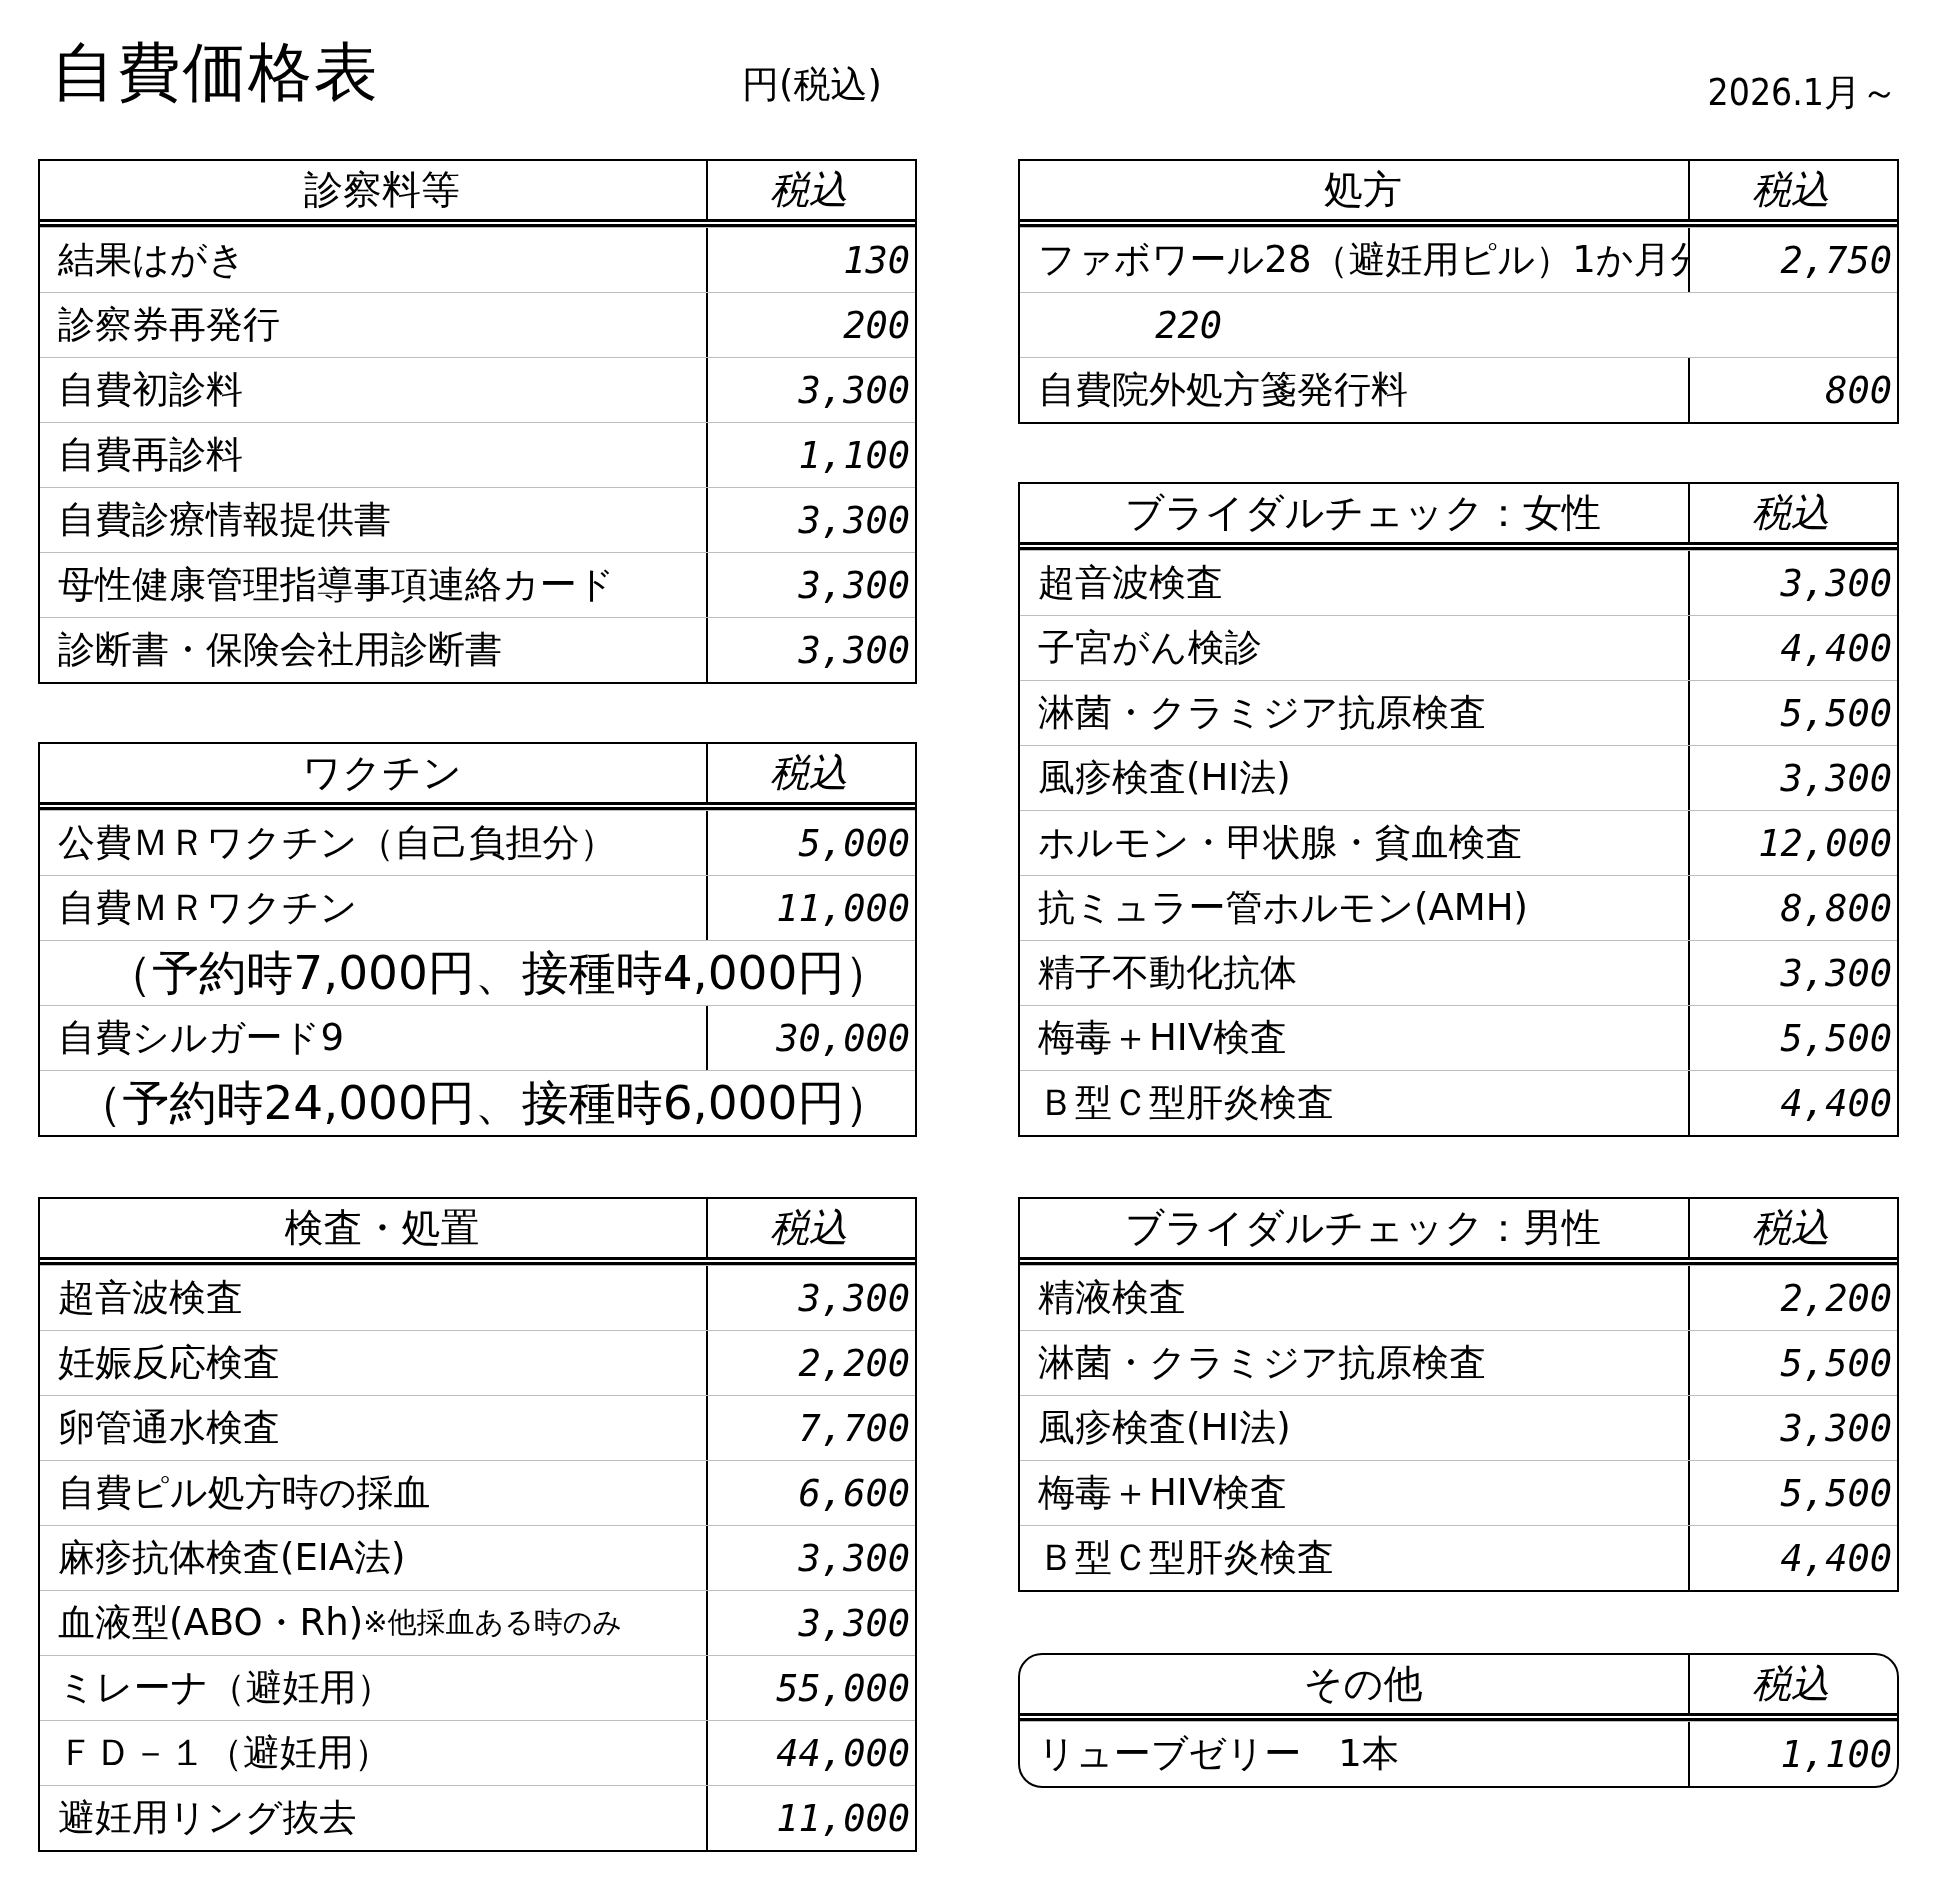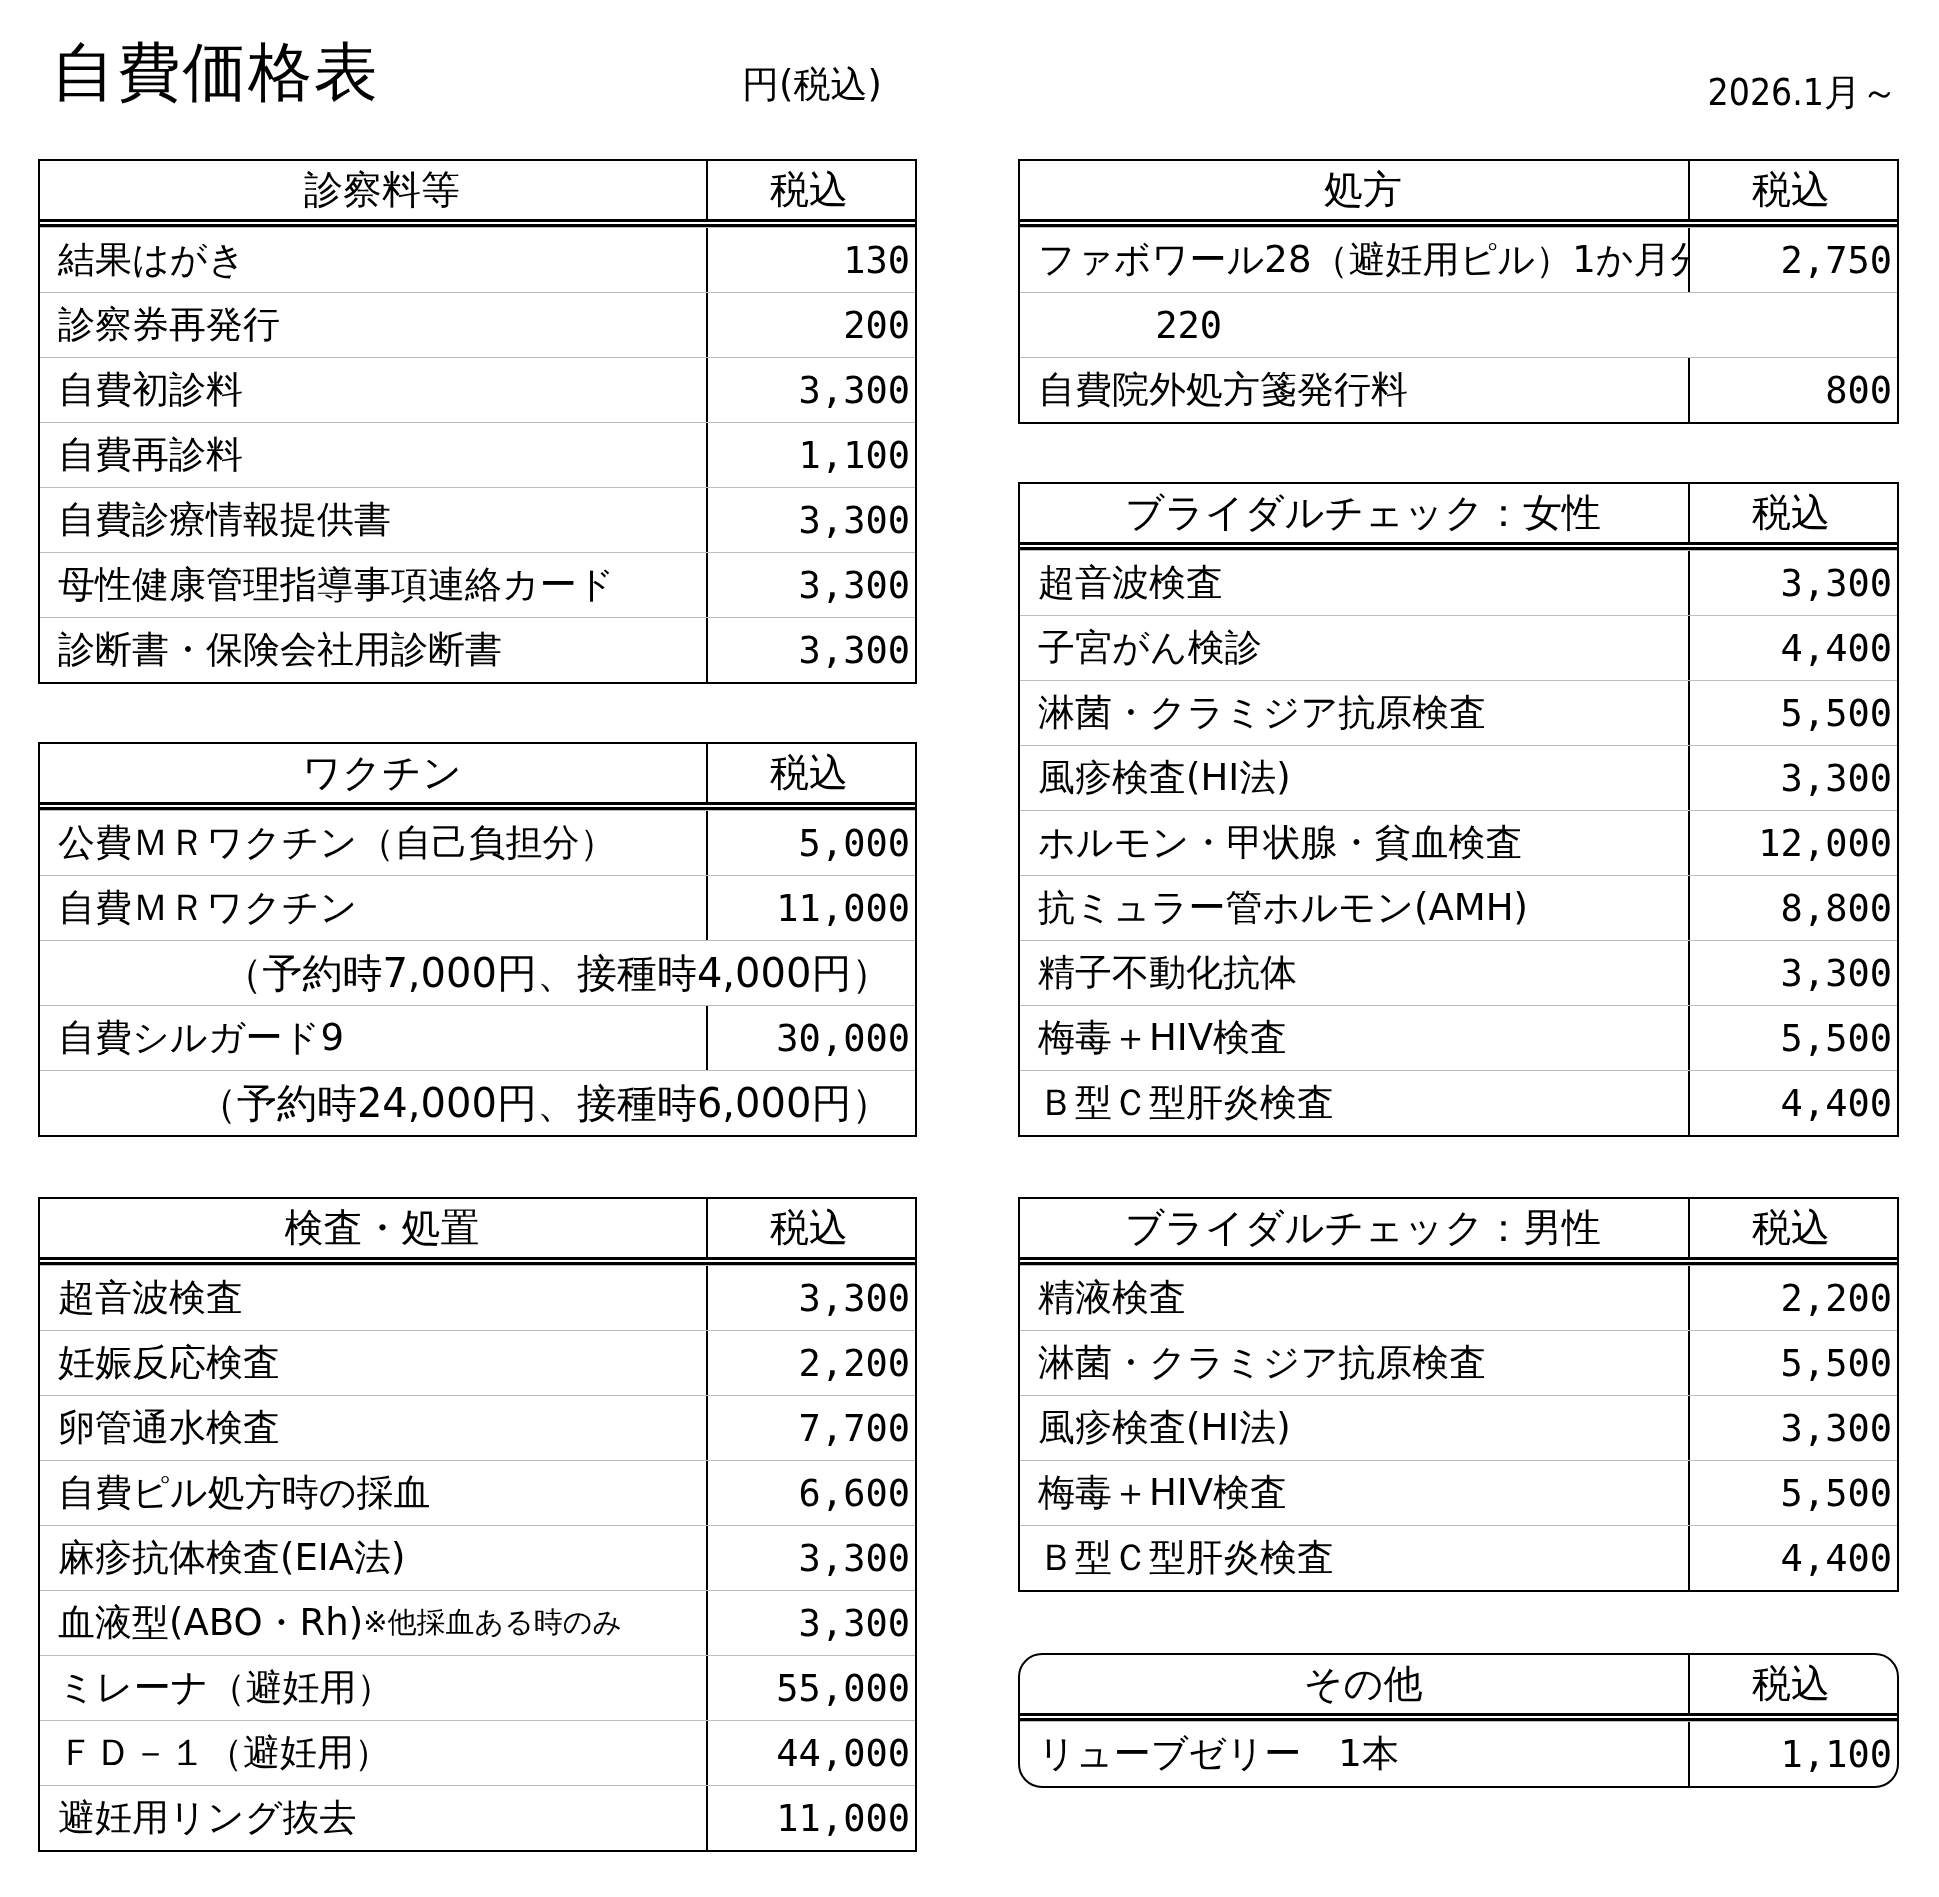--- a/index.html
+++ b/index.html
@@ -15,25 +15,25 @@
   .tbl .row { display:flex; height:65px; box-sizing:border-box; border-top:1.7px solid #bdbdbd; }
   .tbl .row:first-of-type { border-top:none; }
   .tbl .hdr { display:flex; height:66px; box-sizing:border-box; border-bottom:8.4px double #000; }
   .tbl .hdr .name, .tbl .hdr .price { justify-content:center; font-size:39px; }
   .tbl .name {
     flex:1; display:flex; align-items:center; padding-left:18px; font-size:37px;
     border-right:2.5px solid #000; white-space:nowrap; overflow:hidden;
   }
   .tbl .price {
     display:flex; align-items:center; justify-content:flex-end; padding-right:5px;
-    font-size:37px; font-family:"DejaVu Sans Mono","Liberation Mono",monospace;
+    font-size:37px; font-family:"DejaVu Sans Mono","Liberation Mono",monospace;font-style:italic;
   }
   .tbl .hdr .price { font-family:"DejaVu Sans","Liberation Sans",sans-serif; }
   .tbl .note {
-    flex:1; display:flex; align-items:center; justify-content:flex-end; padding-right:23.6px; font-size:40px;
+    flex:1; display:flex; align-items:center; justify-content:flex-end; padding-right:23.6px; font-size:47px;
     white-space:nowrap;
   }
   .small { font-size:29px; }
   .left .price { width:202px; }
   .right .price { width:202px; }
 </style>
 </head>
 <body>
 
 <div class="title">自費価格表</div>

